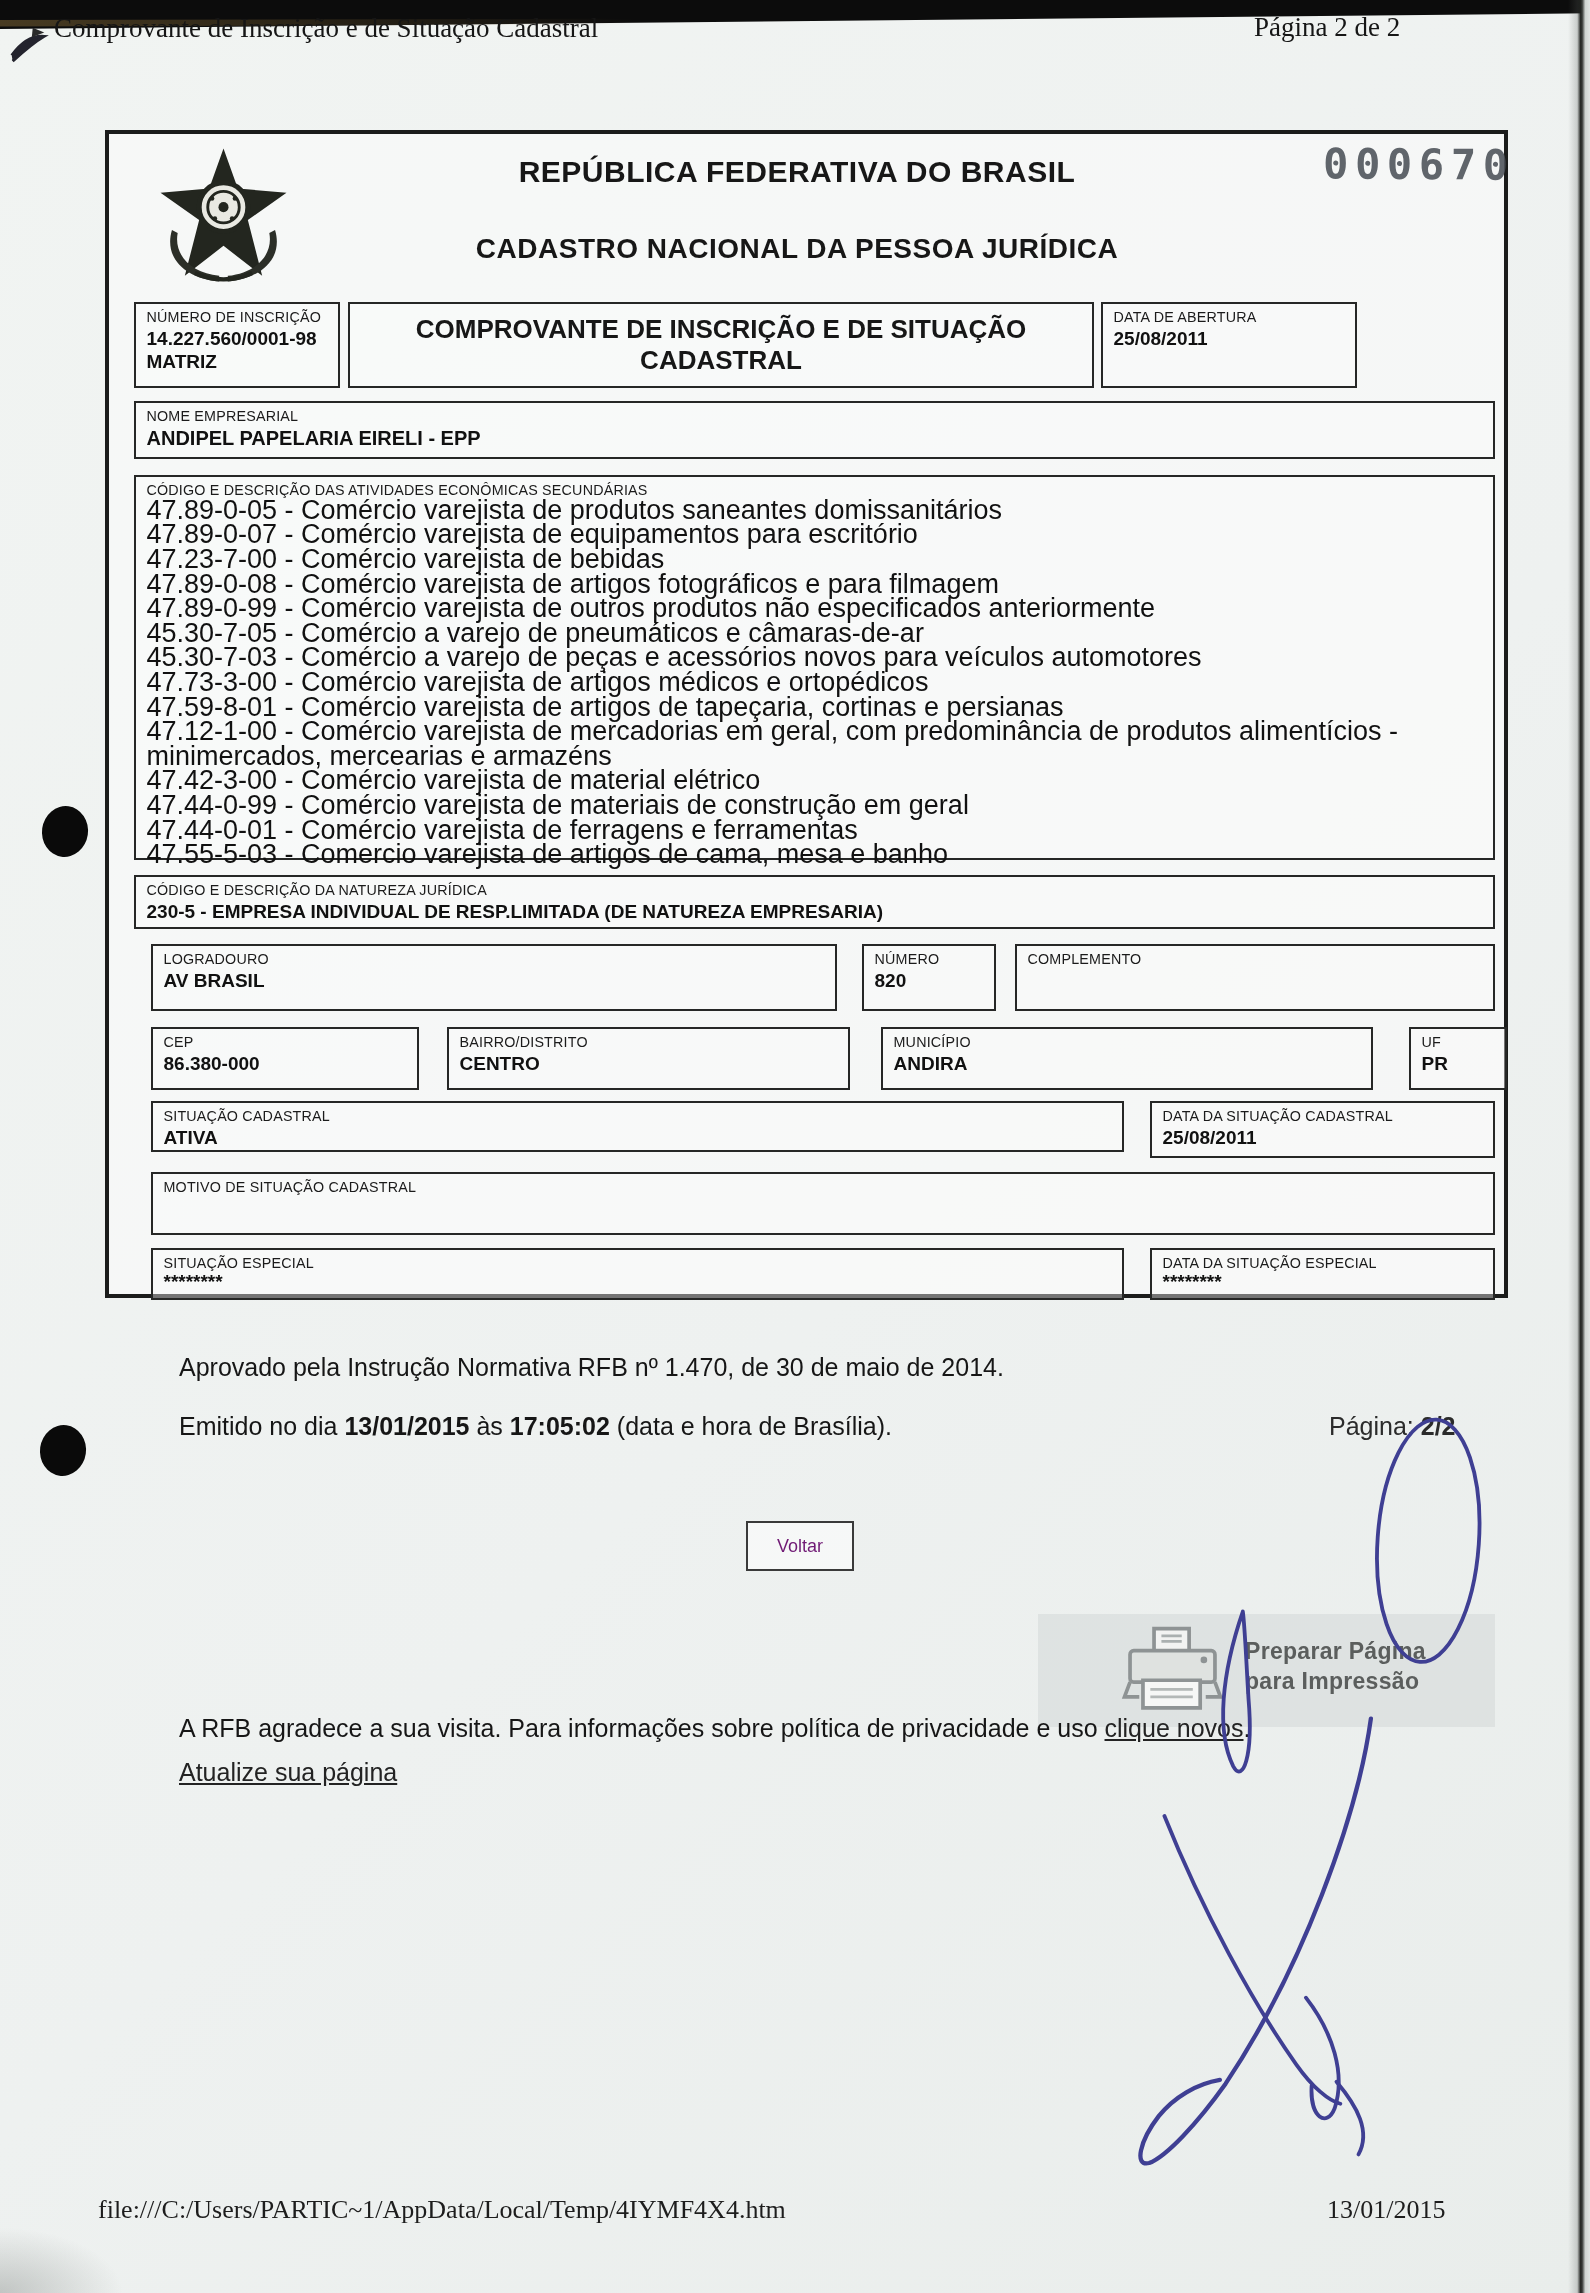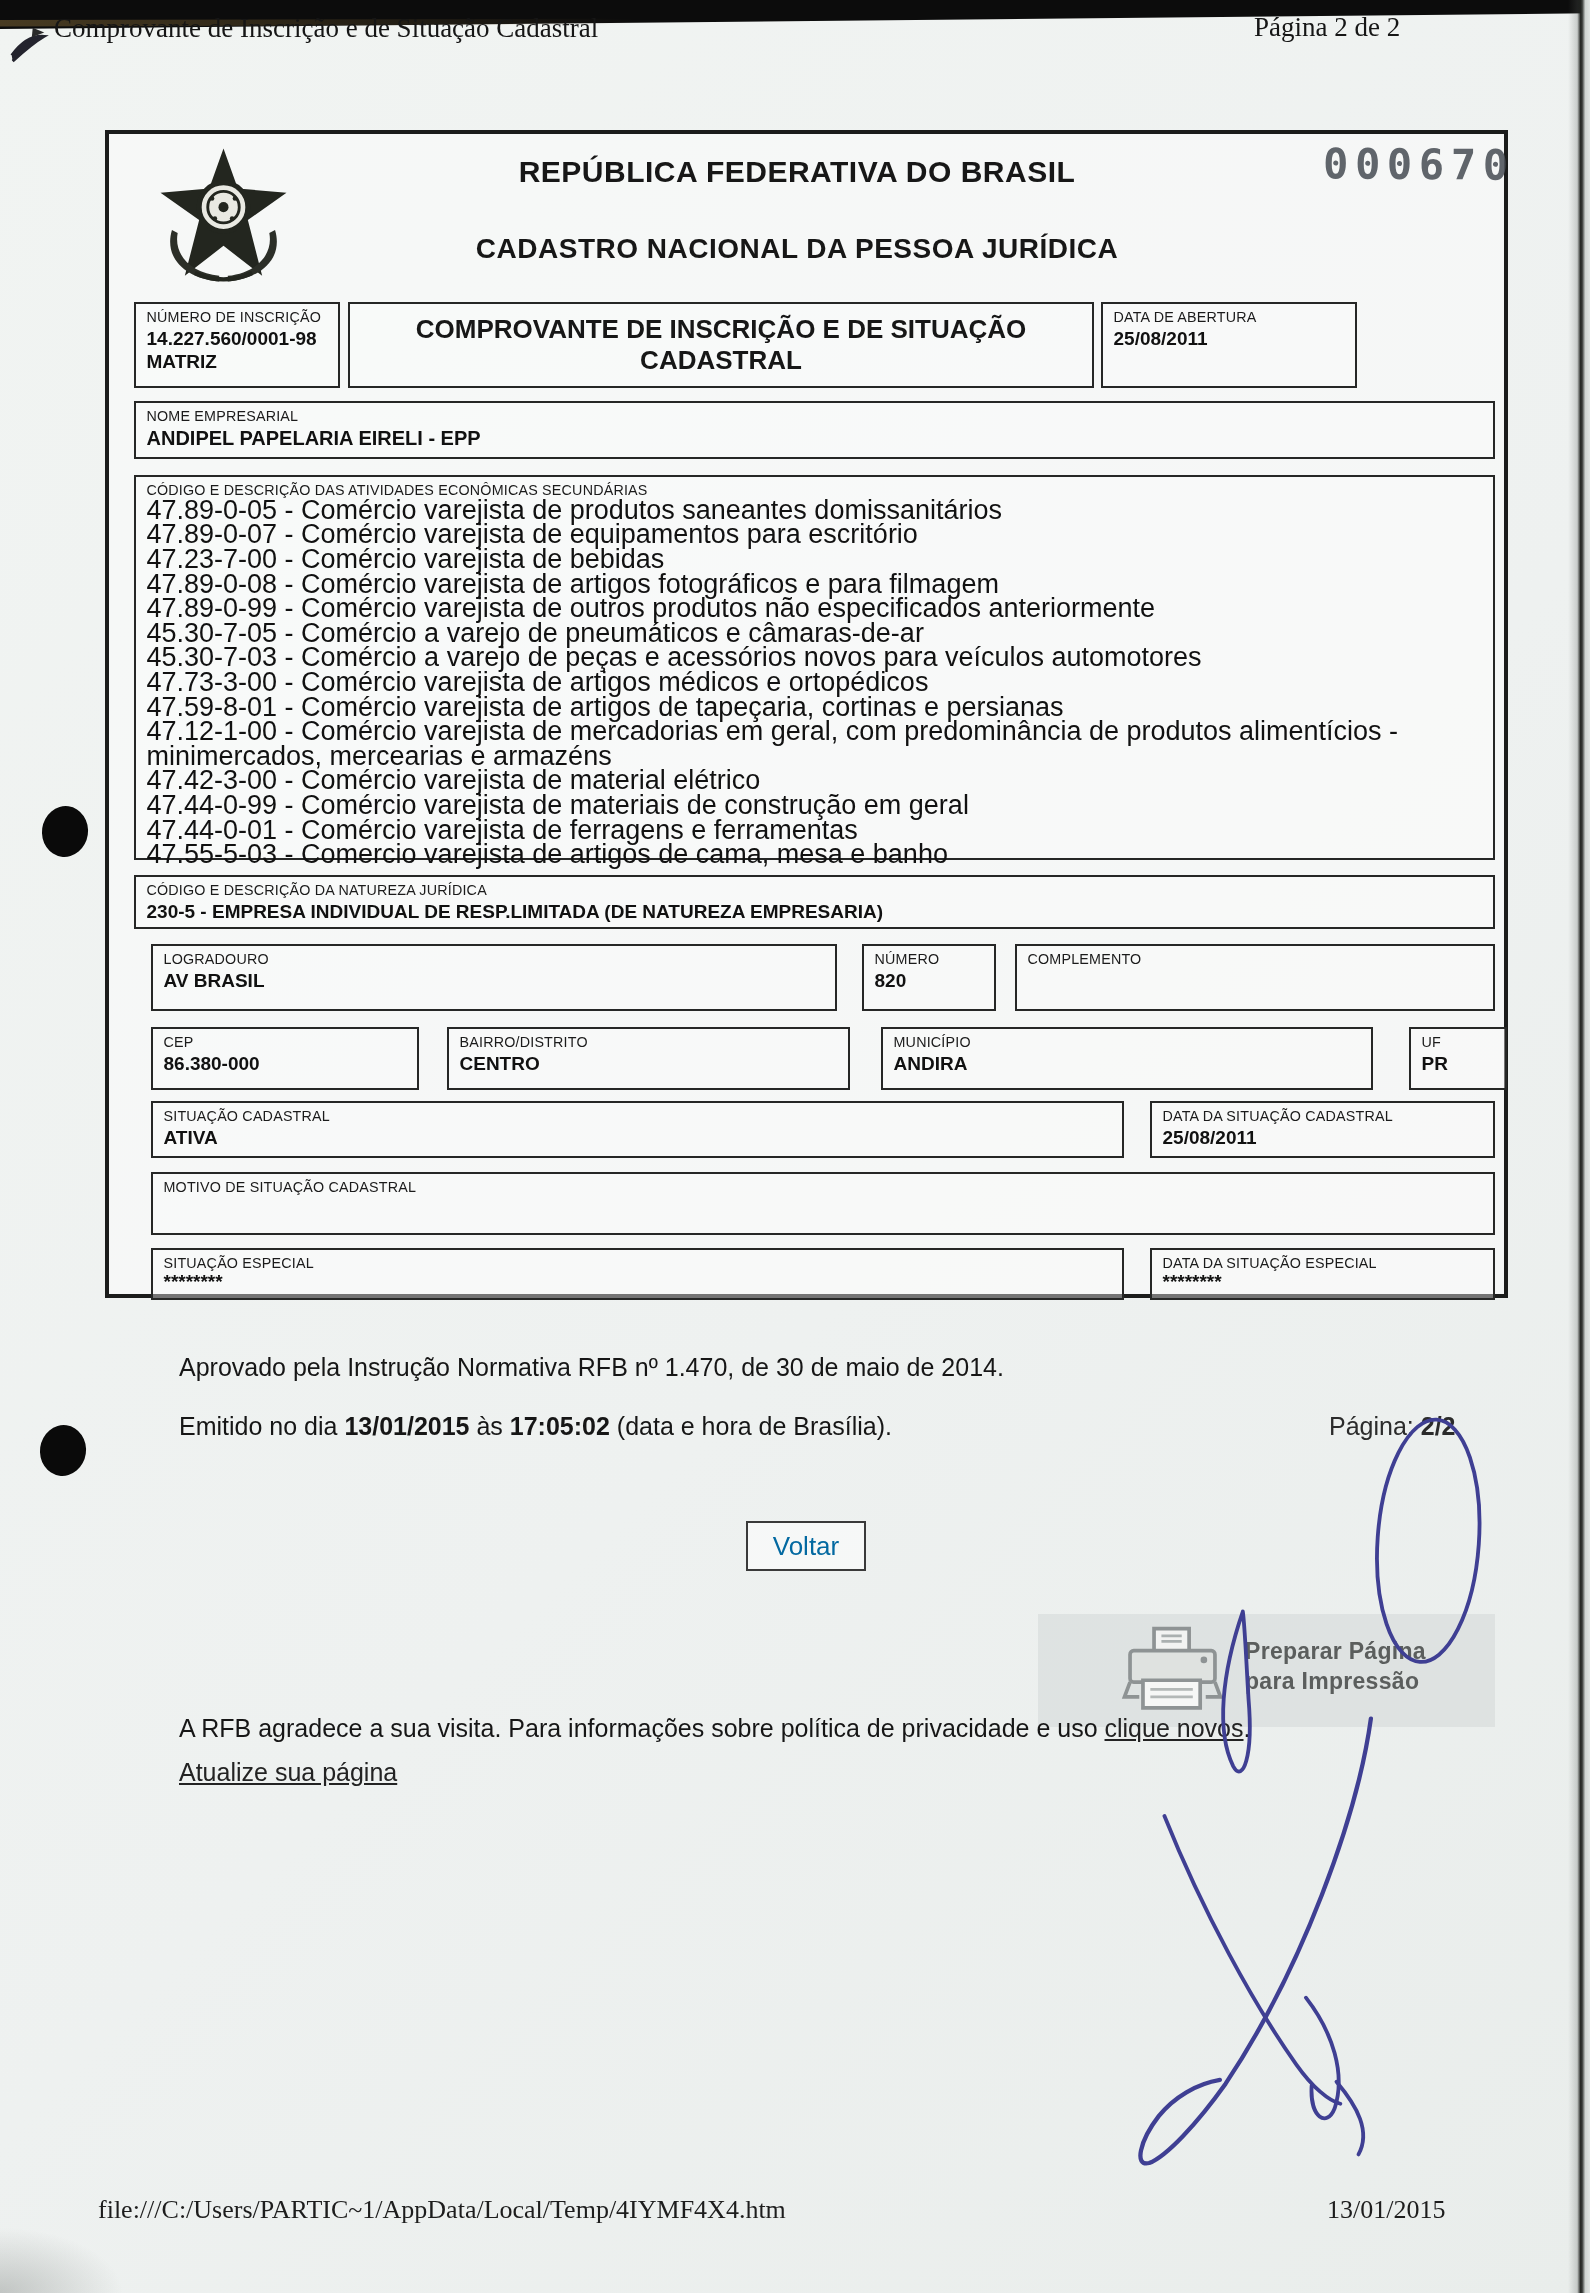--- a/index.html
+++ b/index.html
@@ -56,33 +56,33 @@
   .box-atividades { left:134px; top:475px; width:1361px; height:385px; }
   .activity-line { font-size:27px; font-weight:normal; line-height:24.6px; color:#111; }
   .box-natureza { left:134px; top:875px; width:1361px; height:54px; }
   .box-logradouro { left:151px; top:944px; width:686px; height:67px; }
   .box-numero-end { left:862px; top:944px; width:134px; height:67px; }
   .box-complemento { left:1015px; top:944px; width:480px; height:67px; }
   .box-cep { left:151px; top:1027px; width:268px; height:63px; }
   .box-bairro { left:447px; top:1027px; width:403px; height:63px; }
   .box-municipio { left:881px; top:1027px; width:492px; height:63px; }
   .box-uf { left:1409px; top:1027px; width:98px; height:63px; }
-  .box-situacao { left:151px; top:1101px; width:973px; height:57px; }
+  .box-situacao { left:151px; top:1101px; width:973px; height:51px; }
   .box-data-situacao { left:1150px; top:1101px; width:345px; height:57px; }
   .box-motivo { left:151px; top:1172px; width:1344px; height:63px; }
   .box-sit-especial { left:151px; top:1248px; width:973px; height:52px; }
   .box-data-especial { left:1150px; top:1248px; width:345px; height:52px; }
   
   .txt-aprovado { position:absolute; left:179px; top:1353px; font-size:25px; color:#161616; }
   .txt-emitido { position:absolute; left:179px; top:1412px; font-size:25px; color:#161616; }
   .txt-emitido b { font-weight:bold; }
   .txt-pagina { position:absolute; left:1329px; top:1412px; font-size:25px; color:#2b2b2b; }
   .txt-pagina b { font-weight:bold; }
-  .btn-voltar { position:absolute; left:746px; top:1521px; width:120px; height:50px;
-    border:2.9px solid #3a3a3a; background:rgba(255,255,255,.5); font-size:26px; color:#0369a1;
+  .btn-voltar { position:absolute; left:746px; top:1521px; width:108px; height:50px;
+    border:2.9px solid #3a3a3a; background:rgba(255,255,255,.5); font-size:18px; color:#701a75;
     display:flex; align-items:center; justify-content:center; font-family:"Liberation Sans",sans-serif; }
   .print-band { position:absolute; left:1038px; top:1614px; width:457px; height:113px;
     background:rgba(198,204,202,.35); }
   .printer-icon { position:absolute; left:1116px; top:1623px; width:113px; height:96px; }
   .txt-preparar { position:absolute; left:1245px; top:1636px; font-size:23px; line-height:30px;
     color:#5b5e5d; font-weight:bold; letter-spacing:0.3px; }
   .txt-rfb { position:absolute; left:179px; top:1714px; font-size:25px; color:#161616; width:1262px; }
   .link-underline { text-decoration:underline; color:#232323; cursor:pointer; }
   .txt-atualize { position:absolute; left:179px; top:1758px; font-size:25px; }
   .pen-overlay { position:absolute; left:0; top:0; width:1591px; height:2293px; pointer-events:none; z-index:8; }

